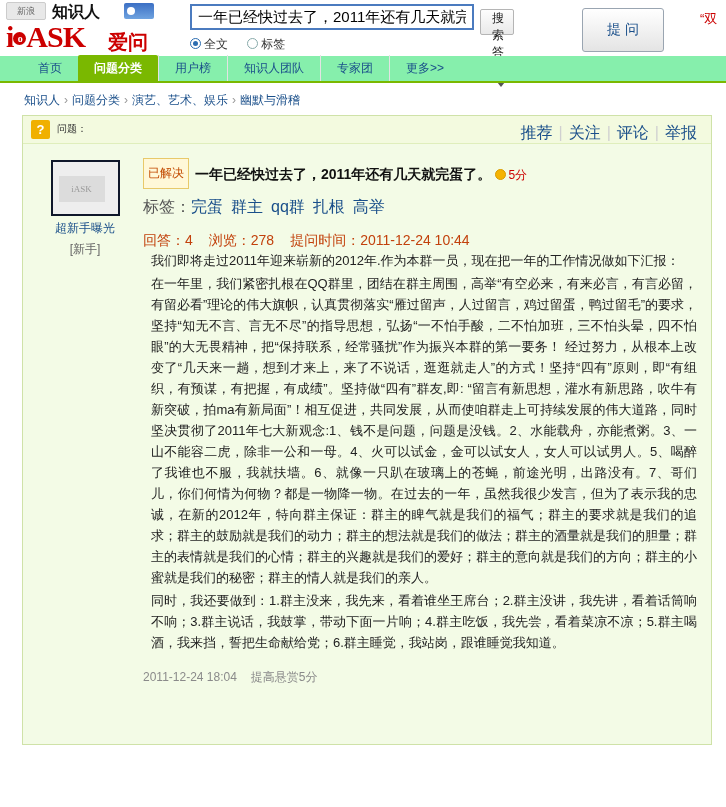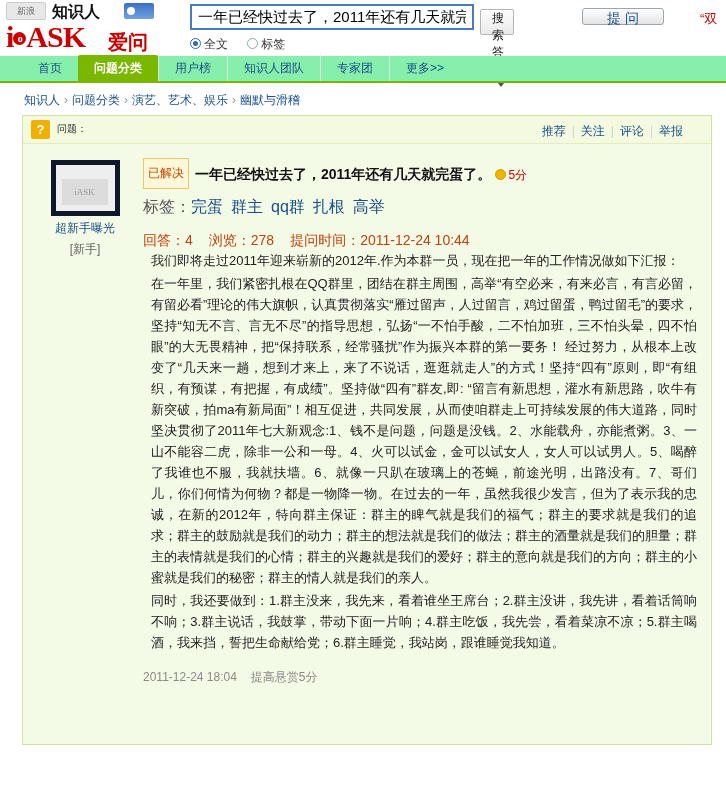--- a/index.html
+++ b/index.html
@@ -96,21 +96,21 @@
   .btn-search .caret {
     display:inline-block;
     margin-left: 6px;
     border-left: 4px solid transparent;
     border-right: 4px solid transparent;
     border-top: 5px solid #555;
     vertical-align: 2px;
   }
   .btn-ask {
     position:absolute; left: 392px; top: 4px;
-    width: 82px; height: 17px;
+    width: 82px; height: 44px;
     background: linear-gradient(180deg,#ffffff 0%,#e4e4e4 100%);
     border: 1px solid #9aa5b1;
     border-radius: 3px;
     font-size: 14px; color: #1a4f8a;
     cursor: pointer;
   }
   .promo {
     position:absolute; left: 700px; top: 10px;
     color: #c00; font-size: 13px; white-space: nowrap;
   }
@@ -194,22 +194,22 @@
     font-weight: bold;
     font-size: 13px;
     text-align:center; line-height: 19px;
     border-radius: 2px;
   }
   .q-label {
     position:absolute; left: 34px; top: 6px;
     font-size: 10px; color: #333;
   }
   .head-actions {
-    position:absolute; right: 22px; top: 7px;
-    font-size: 12px; color: #888;
+    position:absolute; right: 8px; top: 7px;
+    font-size: 16px; color: #888;
   }
   .head-actions a {
     color: #1a4f8a; text-decoration:none; cursor:pointer;
     margin: 0 6px;
   }
   .head-actions .bar { color:#d0d0d0; }
 
   .panel-body {
     background: #f3fbe6;
     padding: 14px 14px 10px 14px;
@@ -218,21 +218,21 @@
   }
 
   .left-col {
     float: left;
     width: 96px;
     text-align: center;
   }
   .avatar {
     width: 69px; height: 56px;
     margin: 2px auto 4px auto;
-    border: 5px solid #0f172a;
+    border: 2px solid #0f172a;
     background: #eeeeee;
     position: relative;
     padding-left: 40px;
   }
   .avatar .ph {
     position:absolute; left: 6px; top: 14px;
     width: 46px; height: 26px;
     background: #dcdcdc;
     color: #9a9a9a;
     font-size: 9px;

